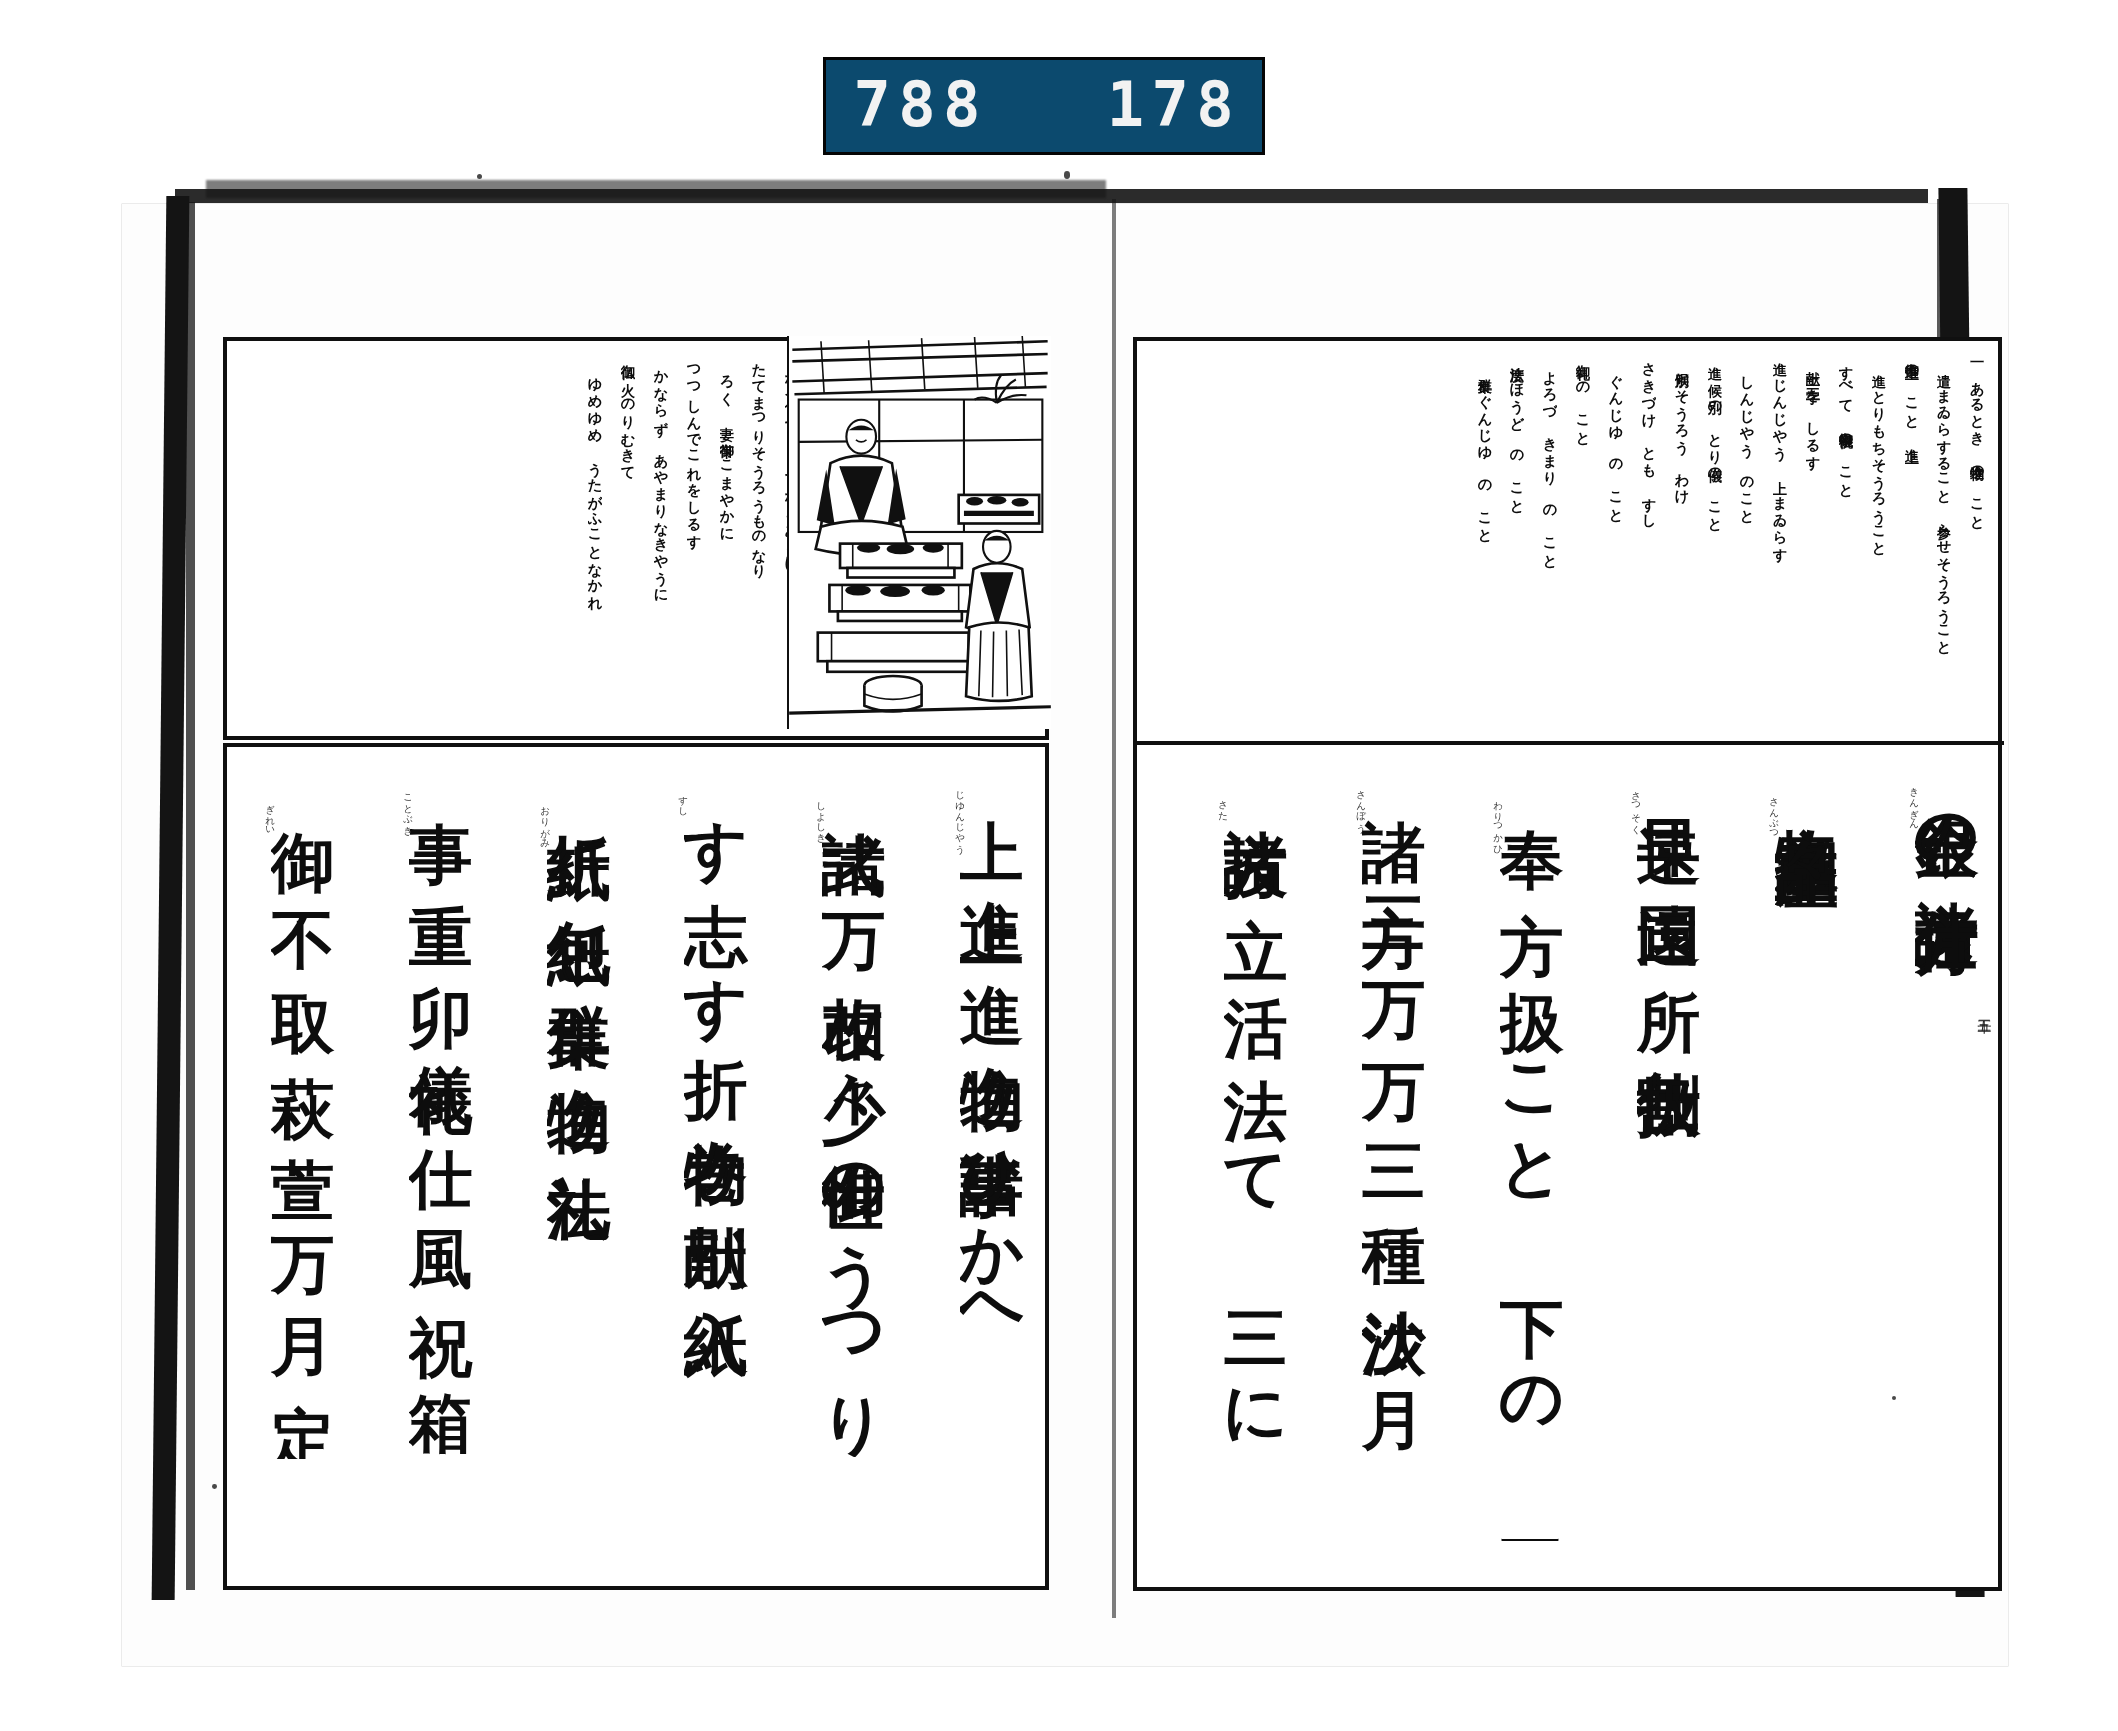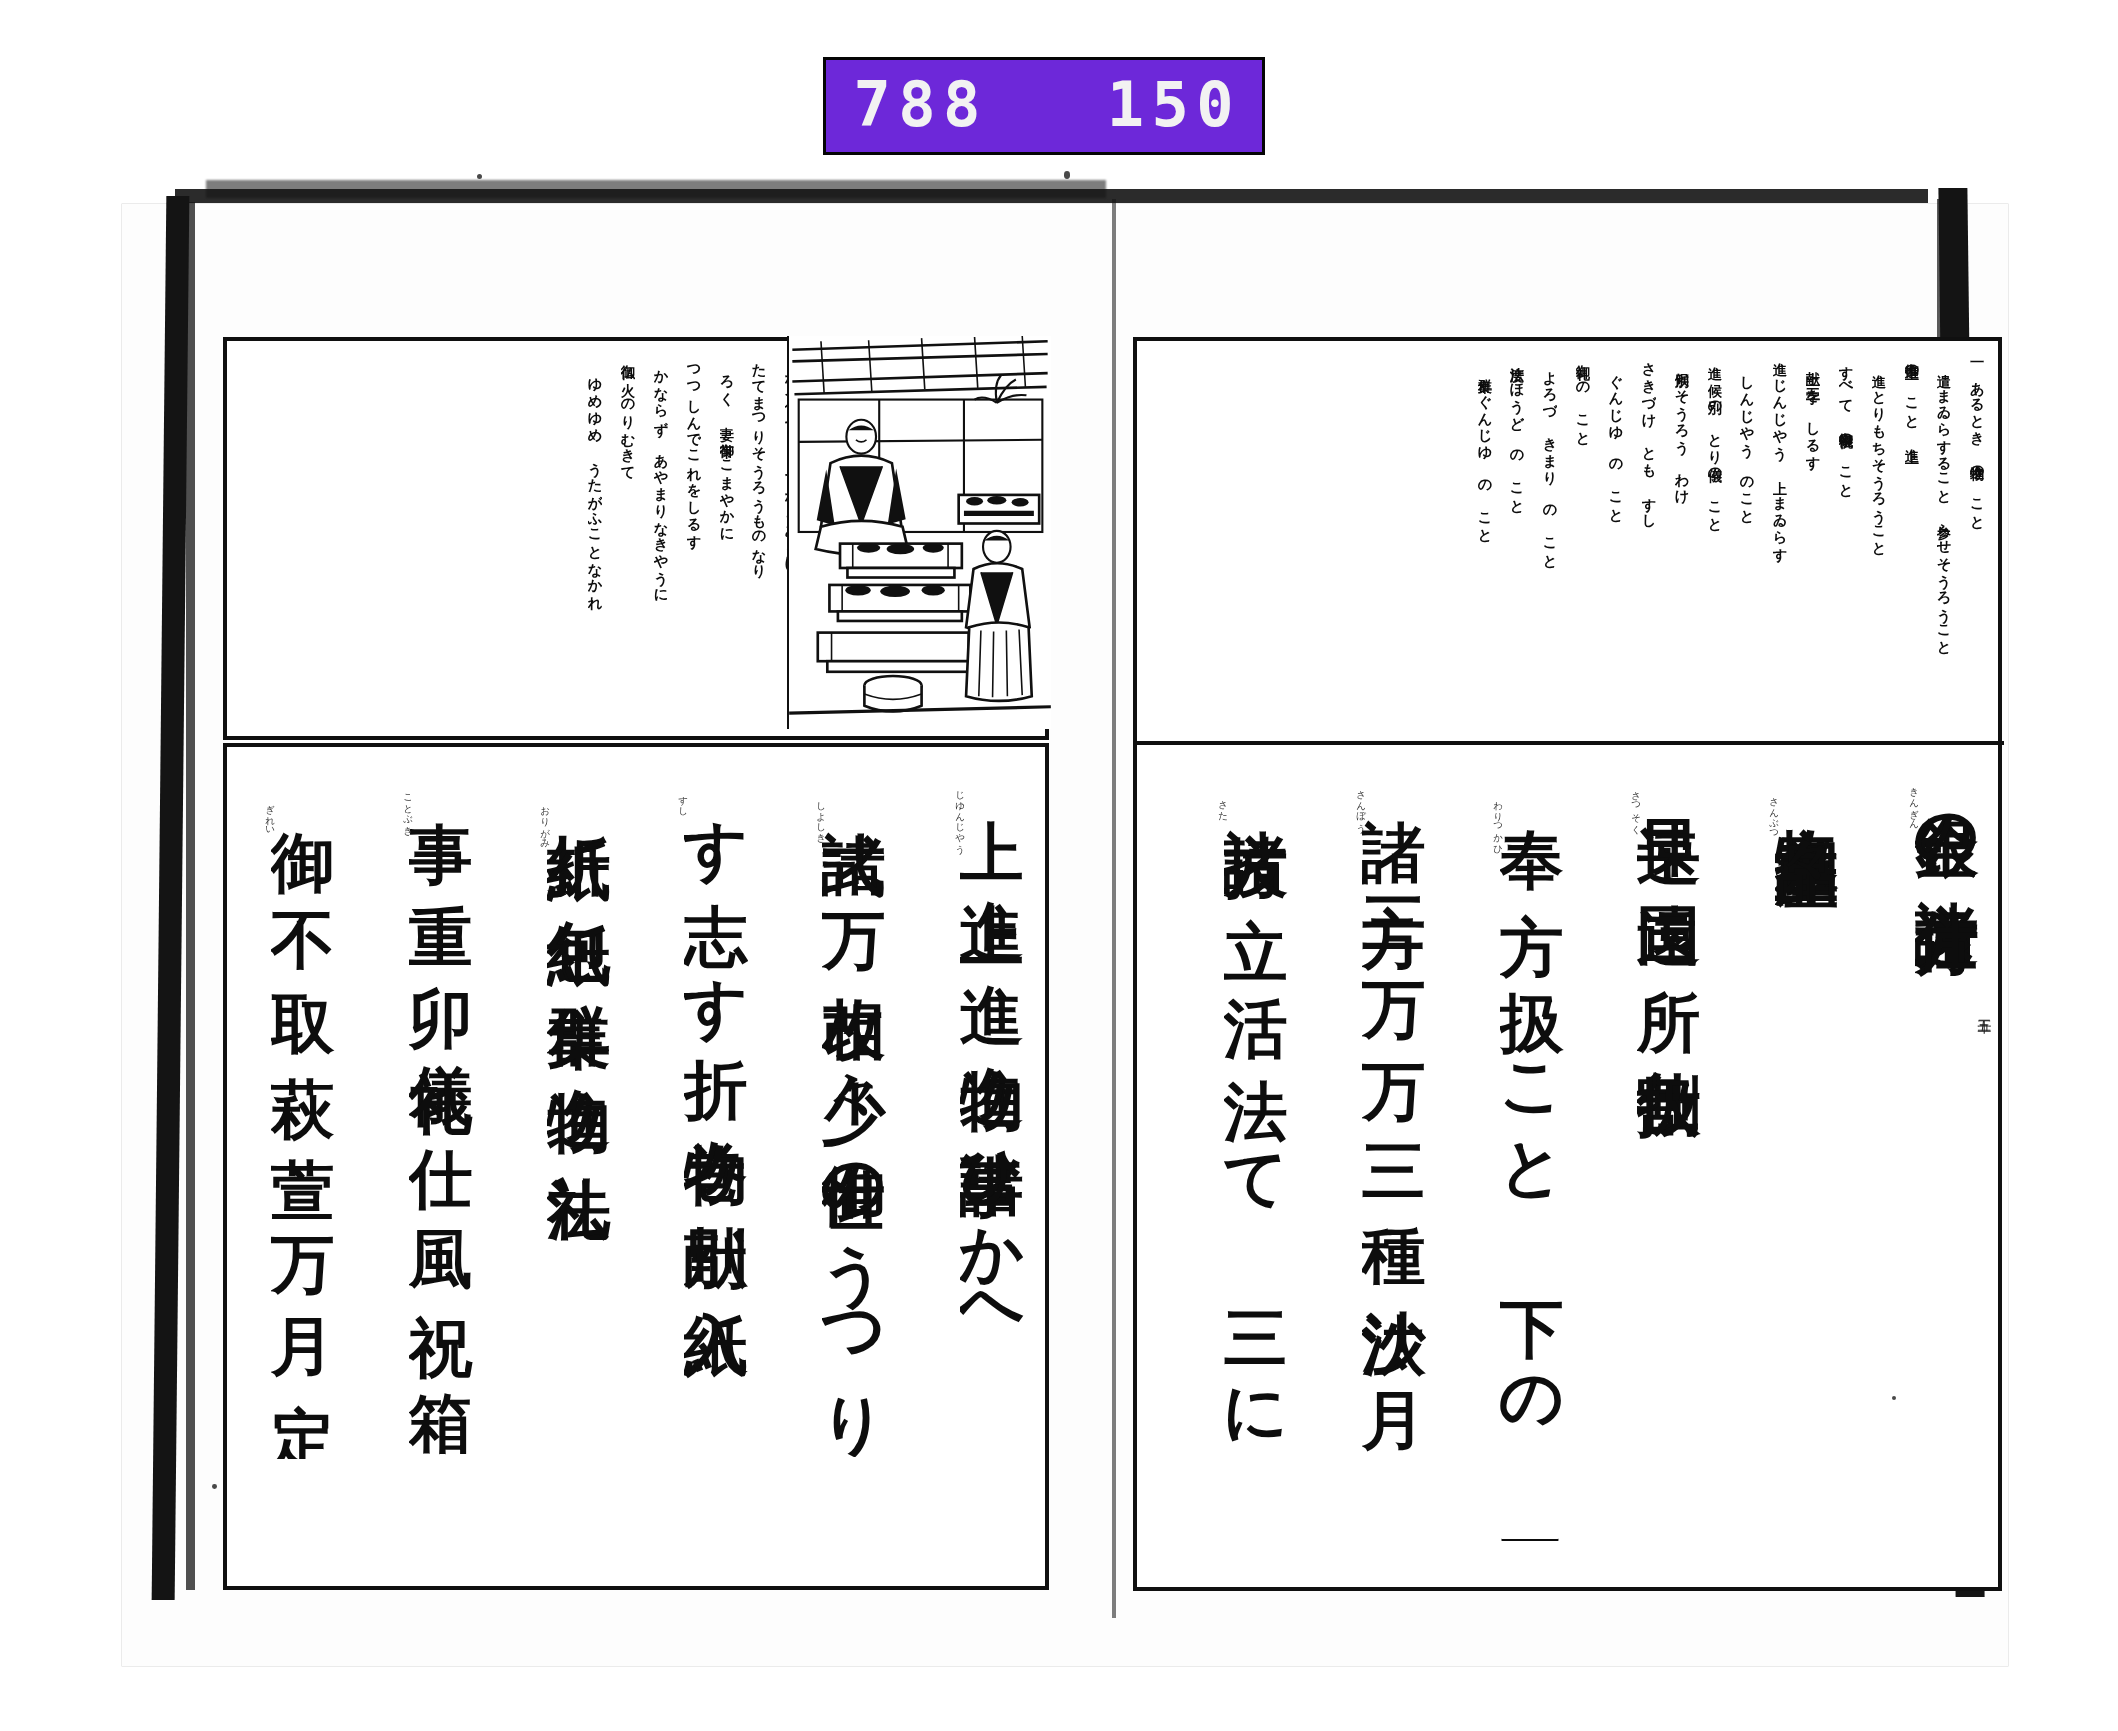--- a/index.html
+++ b/index.html
@@ -18,21 +18,21 @@
     overflow: hidden;
   }
 
   
   .counter-strip {
     position: absolute;
     left: 823px;
     top: 57px;
     width: 442px;
     height: 98px;
-    background: #6d28d9;
+    background: #0c4a6e;
     border: 3.2px solid #050505;
     box-sizing: border-box;
   }
   .counter-digits {
     position: absolute;
     top: 13.8px;
     color: #f2f2f2;
     font-family: "DejaVu Sans Mono", monospace;
     font-size: 62px;
     letter-spacing: 7.4px;
@@ -142,21 +142,21 @@
   
   .speck { position: absolute; background: #1b1b1b; border-radius: 50%; opacity: .8;}
 </style>
 </head>
 <body>
 
 <div id="page">
 
   <div class="counter-strip">
     <span class="counter-digits counter-left">788</span>
-    <span class="counter-digits counter-right">150</span>
+    <span class="counter-digits counter-right">178</span>
   </div>
 
   <div class="scan-area">
     <div class="sheet"></div>
 
     <div class="edge edge-top"></div>
     <div class="edge smudge-top"></div>
     <div class="edge edge-left"></div>
     <div class="edge edge-left2"></div>
     <div class="edge edge-right"></div>

